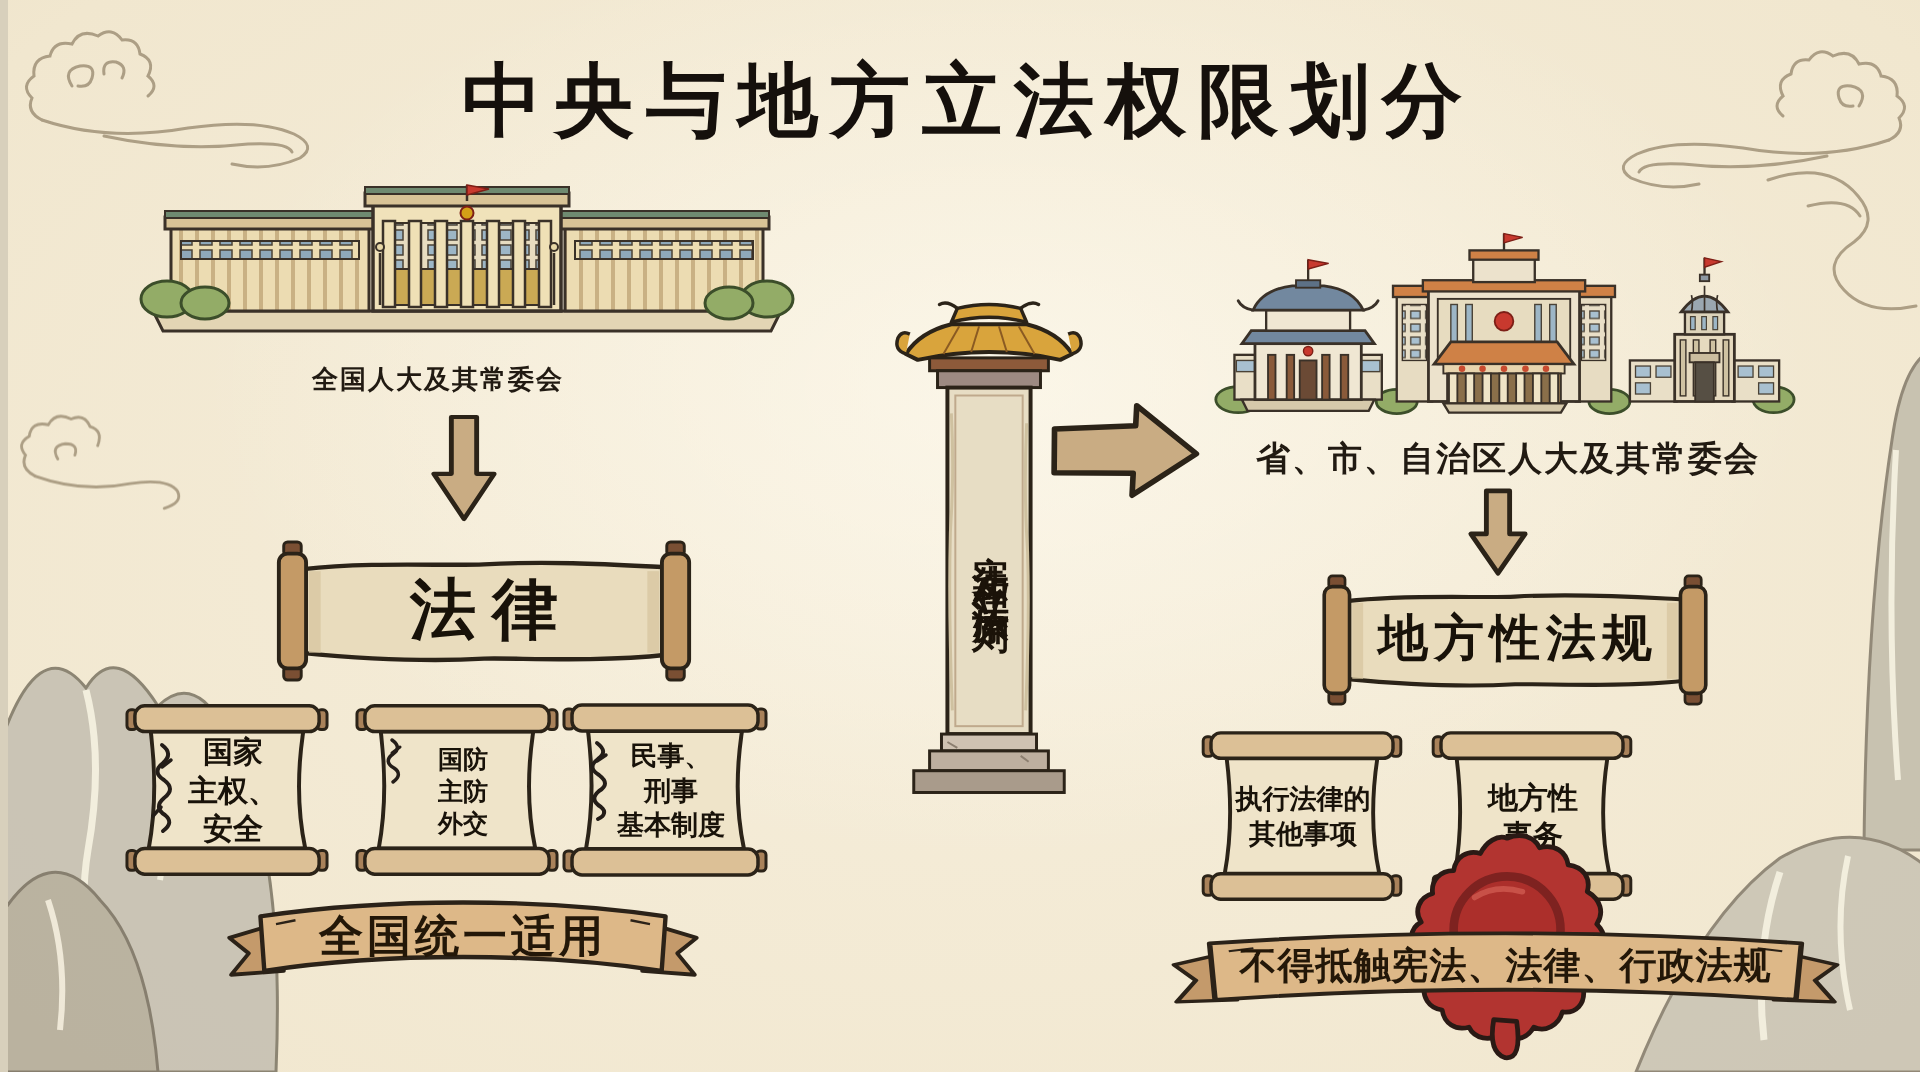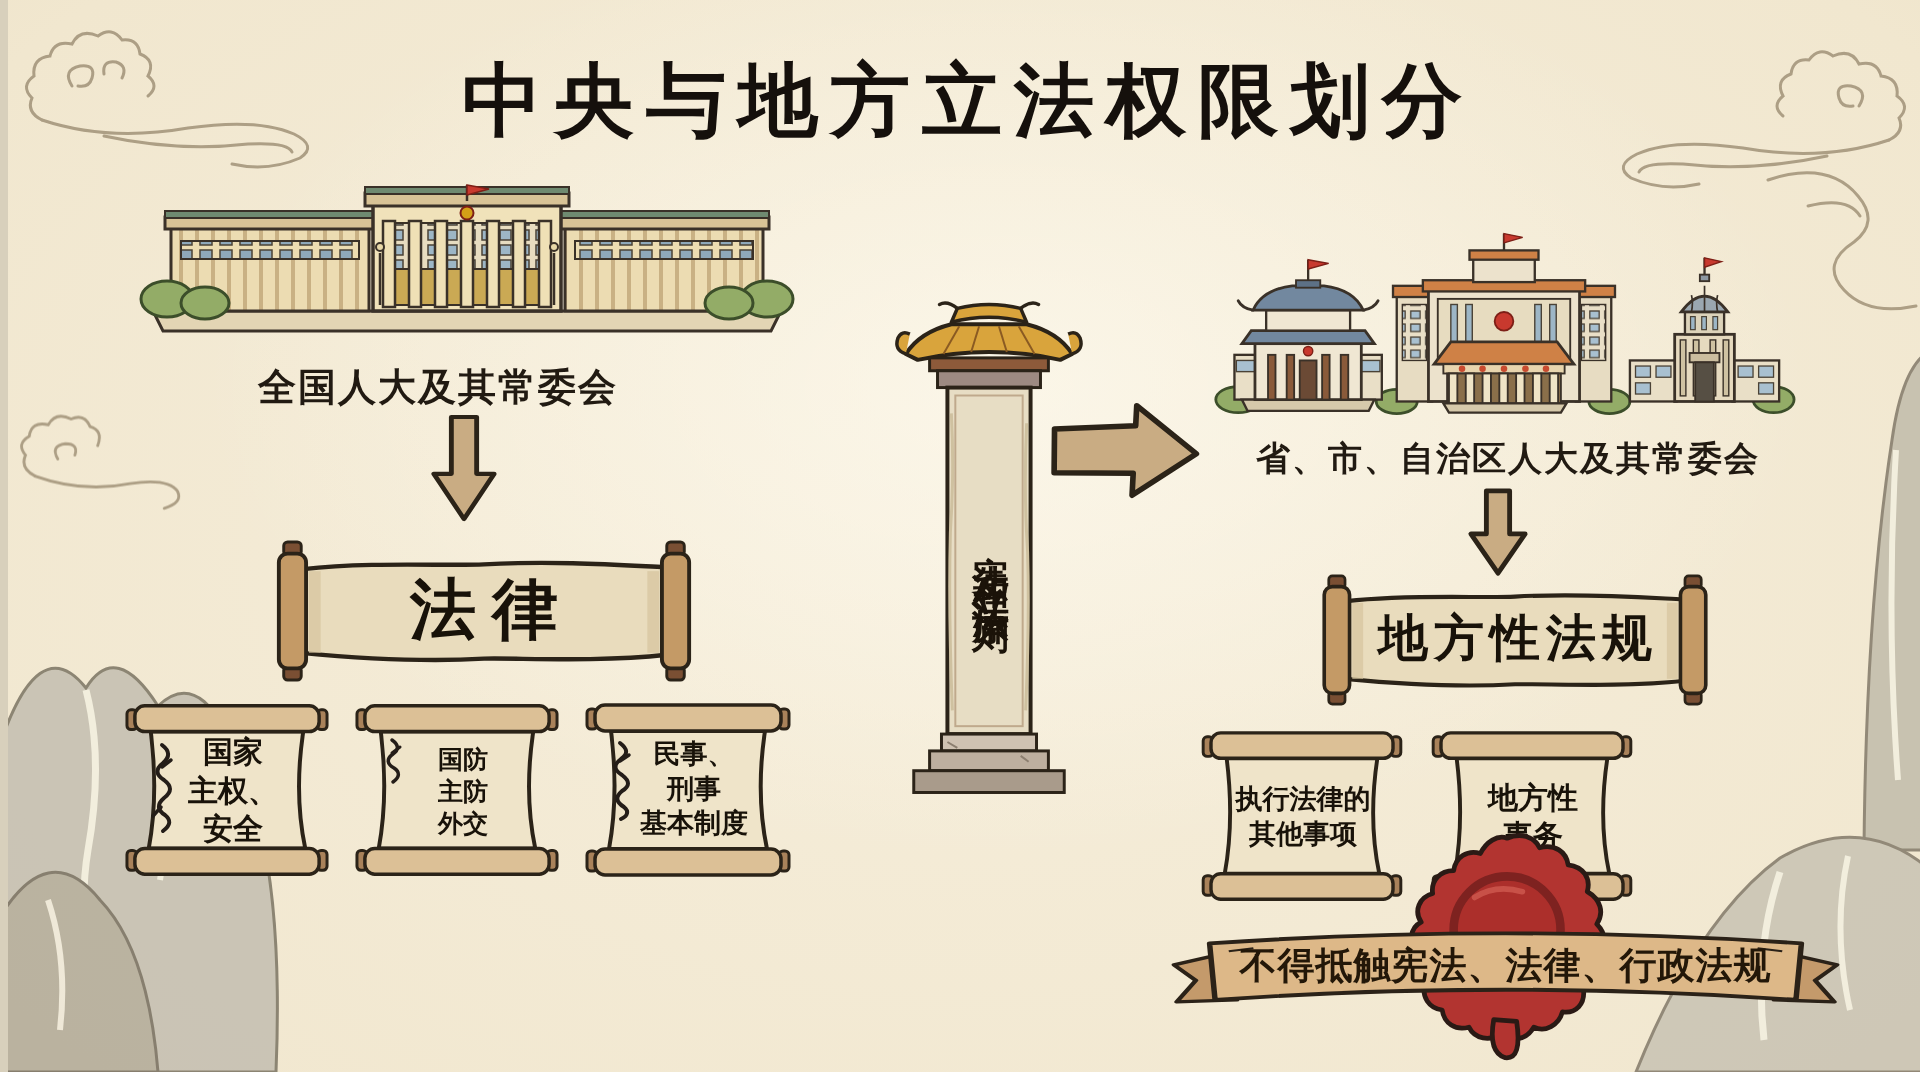--- a/index.html
+++ b/index.html
@@ -10,21 +10,21 @@
       radial-gradient(2200px 1400px at 50% 50%, #f6eedb 0%, #f1e7cf 55%, #e7d9ba 100%);
     font-family:"Liberation Sans","DejaVu Sans",sans-serif;
     color:#1c1510;
     margin-left:8px;
   }
   .abs{position:absolute;}
   .title{
     left:0;top:48px;width:1920px;text-align:center;
     font-size:80px;font-weight:800;letter-spacing:12px;color:#15100c;
   }
-  .label{font-weight:700;font-size:38px;text-align:center;color:#211a12;letter-spacing:2px;}
+  .label{font-weight:700;font-size:26px;text-align:center;color:#211a12;letter-spacing:2px;}
   .scroll-wrap{position:absolute;}
   .scroll-wrap svg{position:absolute;left:0;top:0;width:100%;height:100%;}
   .scroll-text{
     position:absolute;left:10%;right:10%;top:6%;bottom:8%;
     display:flex;align-items:center;justify-content:center;
     font-weight:800;color:#181209;
   }
   .law-text{font-size:66px;letter-spacing:16px;padding-left:16px;}
   .local-text{font-size:50px;letter-spacing:6px;padding-left:6px;}
   .ss-lines{
@@ -208,41 +208,50 @@
       <path d="M11,3 c7,5 7,10 1,14 c-7,5 -6,10 1,14 c6,4 6,9 -1,14" stroke="#241d18" stroke-width="3.5" fill="none" stroke-linecap="round"></path>
       <path d="M11,16 l8,-6" stroke="#241d18" stroke-width="3" fill="none" stroke-linecap="round"></path>
     </svg>
     <div class="ss-lines" style="font-size:25px;">
       <div>国防</div>
       <div>主防</div>
       <div>外交</div>
     </div>
   </div>
 
-  <div class="scroll-wrap" style="left:575px;top:697px;width:210px;height:190px;font-family:Liberation Mono, monospace;">
+  <div class="scroll-wrap" style="left:552px;top:697px;width:210px;height:190px;">
     <svg viewBox="0 0 210 186">
       <path d="M28,32 L182,32 C176,72 176,112 184,150 L26,150 C33,112 33,72 28,32 Z" fill="#efe4c9" stroke="#2b2318" stroke-width="4" stroke-linejoin="round"></path>
       <rect x="4" y="10" width="10" height="20" rx="4" fill="#a9825a" stroke="#2b2318" stroke-width="3"></rect>
       <rect x="196" y="10" width="10" height="20" rx="4" fill="#a9825a" stroke="#2b2318" stroke-width="3"></rect>
       <rect x="12" y="6" width="186" height="26" rx="10" fill="#dcc096" stroke="#2b2318" stroke-width="3.5"></rect>
       <rect x="4" y="152" width="10" height="20" rx="4" fill="#a9825a" stroke="#2b2318" stroke-width="3"></rect>
       <rect x="196" y="152" width="10" height="20" rx="4" fill="#a9825a" stroke="#2b2318" stroke-width="3"></rect>
       <rect x="12" y="150" width="186" height="26" rx="10" fill="#dcc096" stroke="#2b2318" stroke-width="3.5"></rect>
     </svg>
     <svg class="glyph" style="left:24px;top:42px;width:26px;height:90px;" viewBox="0 0 26 90">
       <path d="M13,4 c8,6 8,11 1,16 c-8,6 -7,11 1,16 c8,6 8,11 0,16 c-7,6 -6,11 2,16 c5,4 4,9 -3,12" stroke="#241d18" stroke-width="4" fill="none" stroke-linecap="round"></path>
       <path d="M13,22 l9,-6" stroke="#241d18" stroke-width="3.5" fill="none" stroke-linecap="round"></path>
     </svg>
     <div class="ss-lines" style="font-size:27px;">
       <div>民事、</div>
       <div>刑事</div>
       <div>基本制度</div>
     </div>
   </div>
 
+  <div class="scroll-wrap" style="left:210px;top:893px;width:490px;height:112px;">
+    <svg viewBox="0 0 500 115">
+      <path d="M64,30 L10,46 L30,62 L12,84 L66,80 Z" fill="#c49a6b" stroke="#2b2218" stroke-width="4" stroke-linejoin="round"></path>
+      <path d="M436,30 L490,46 L470,62 L488,84 L434,80 Z" fill="#c49a6b" stroke="#2b2218" stroke-width="4" stroke-linejoin="round"></path>
+      <path d="M42,24 C170,5 330,5 458,24 L454,80 C330,61 170,61 46,80 Z" fill="#ddb888" stroke="#2b2218" stroke-width="4.5" stroke-linejoin="round"></path>
+      <path d="M58,32 l20,-4 M442,32 l-20,-4" stroke="#2b2218" stroke-width="2.5"></path>
+    </svg>
+    <div class="banner-text" style="font-size:44px;letter-spacing:4px;">全国统一适用</div>
+  </div>
 
   <div class="scroll-wrap" style="left:882px;top:292px;width:198px;height:505px;">
     <svg viewBox="0 0 200 505">
       <g>
         <path d="M62,28 Q100,18 138,28 L132,14 Q100,6 68,14 Z" fill="#d9a43c" stroke="#2b2318" stroke-width="3.5" stroke-linejoin="round"></path>
         <path d="M68,14 Q58,6 50,10" stroke="#2b2318" stroke-width="3.5" fill="none" stroke-linecap="round"></path>
         <path d="M132,14 Q142,6 150,10" stroke="#2b2318" stroke-width="3.5" fill="none" stroke-linecap="round"></path>
         <path d="M16,60 Q30,38 62,30 L138,30 Q170,38 184,60 L172,66 Q100,50 28,66 Z" fill="#d9a43c" stroke="#2b2318" stroke-width="4" stroke-linejoin="round"></path>
         <path d="M16,60 Q4,56 8,44 Q12,36 20,40" fill="#d9a43c" stroke="#2b2318" stroke-width="3.5" stroke-linejoin="round"></path>
         <path d="M184,60 Q196,56 192,44 Q188,36 180,40" fill="#d9a43c" stroke="#2b2318" stroke-width="3.5" stroke-linejoin="round"></path>

